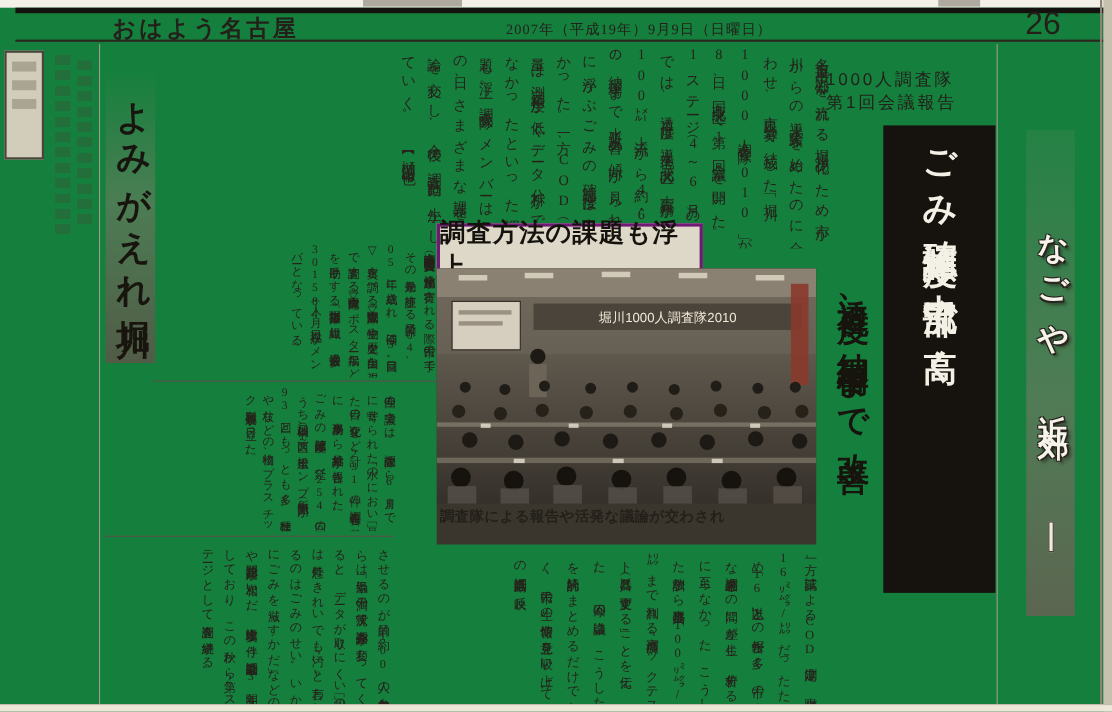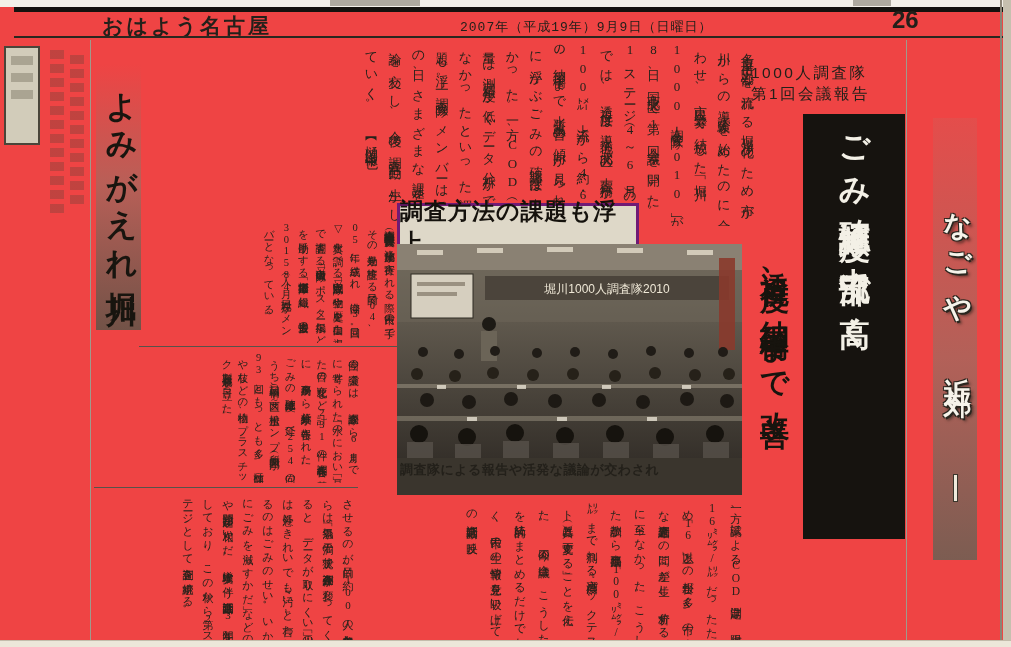--- a/index.html
+++ b/index.html
@@ -1,37 +1,37 @@
 <!DOCTYPE html>
 <html><head>
 <meta charset="utf-8">
 <style>
   html,body{margin:0;padding:0;background:#b9b2a2;}
   #page{
     position:relative;width:1011px;height:647px;overflow:hidden;
-    background:#ef4444;
+    background:#15803d;
     font-family:"Liberation Serif","DejaVu Serif",serif;
     color:#23201a;
   }
   .abs{position:absolute;}
   .v{writing-mode:vertical-rl;text-orientation:upright;overflow:hidden;}
   .gothic{font-family:"Liberation Sans","DejaVu Sans",sans-serif;}
 
   
   .top-edge{left:0;top:0;width:1011px;height:7px;background:#f3f0e8;}
   .bottom-edge{left:0;top:640px;width:1011px;height:7px;background:#ece7d9;border-top:1px solid #c3bcab;}
   .right-shade{left:1003px;top:0;width:8px;height:647px;background:#c6c0af;}
   .rule-v{background:#a09a8c;width:1px;}
   .rule-h{background:#57524a;height:1px;}
 
   
   .top-bar{left:14px;top:7px;width:993px;height:5px;background:#14120e;}
   .masthead{left:102px;top:12px;font-size:21px;font-weight:800;letter-spacing:3px;}
-  .dateline{left:460px;top:18px;font-size:13px;letter-spacing:1px;font-family:Liberation Mono, monospace;}
-  .pagenum{left:892px;top:6px;font-size:24px;font-weight:700;}
+  .dateline{left:460px;top:18px;font-size:13px;letter-spacing:1px;}
+  .pagenum{left:932px;top:6px;font-size:29px;font-weight:400;}
   .header-rule{left:14px;top:36px;width:993px;height:2px;background:#2a271f;}
   .smudge{background:rgba(90,85,70,.45);}
 
   
   .frag-box{left:4px;top:46px;width:32px;height:95px;border:2px solid #4a453a;background:#d2ccba;}
   .frag-blob{background:#8f8878;opacity:.6;margin:8px 5px 0 5px;height:9px;}
   .frag-col{background:repeating-linear-gradient(to bottom,rgba(70,64,52,.28) 0 9px,rgba(70,64,52,0) 9px 14px);}
 
   
   .series-band{left:96px;top:64px;width:45px;height:266px;

